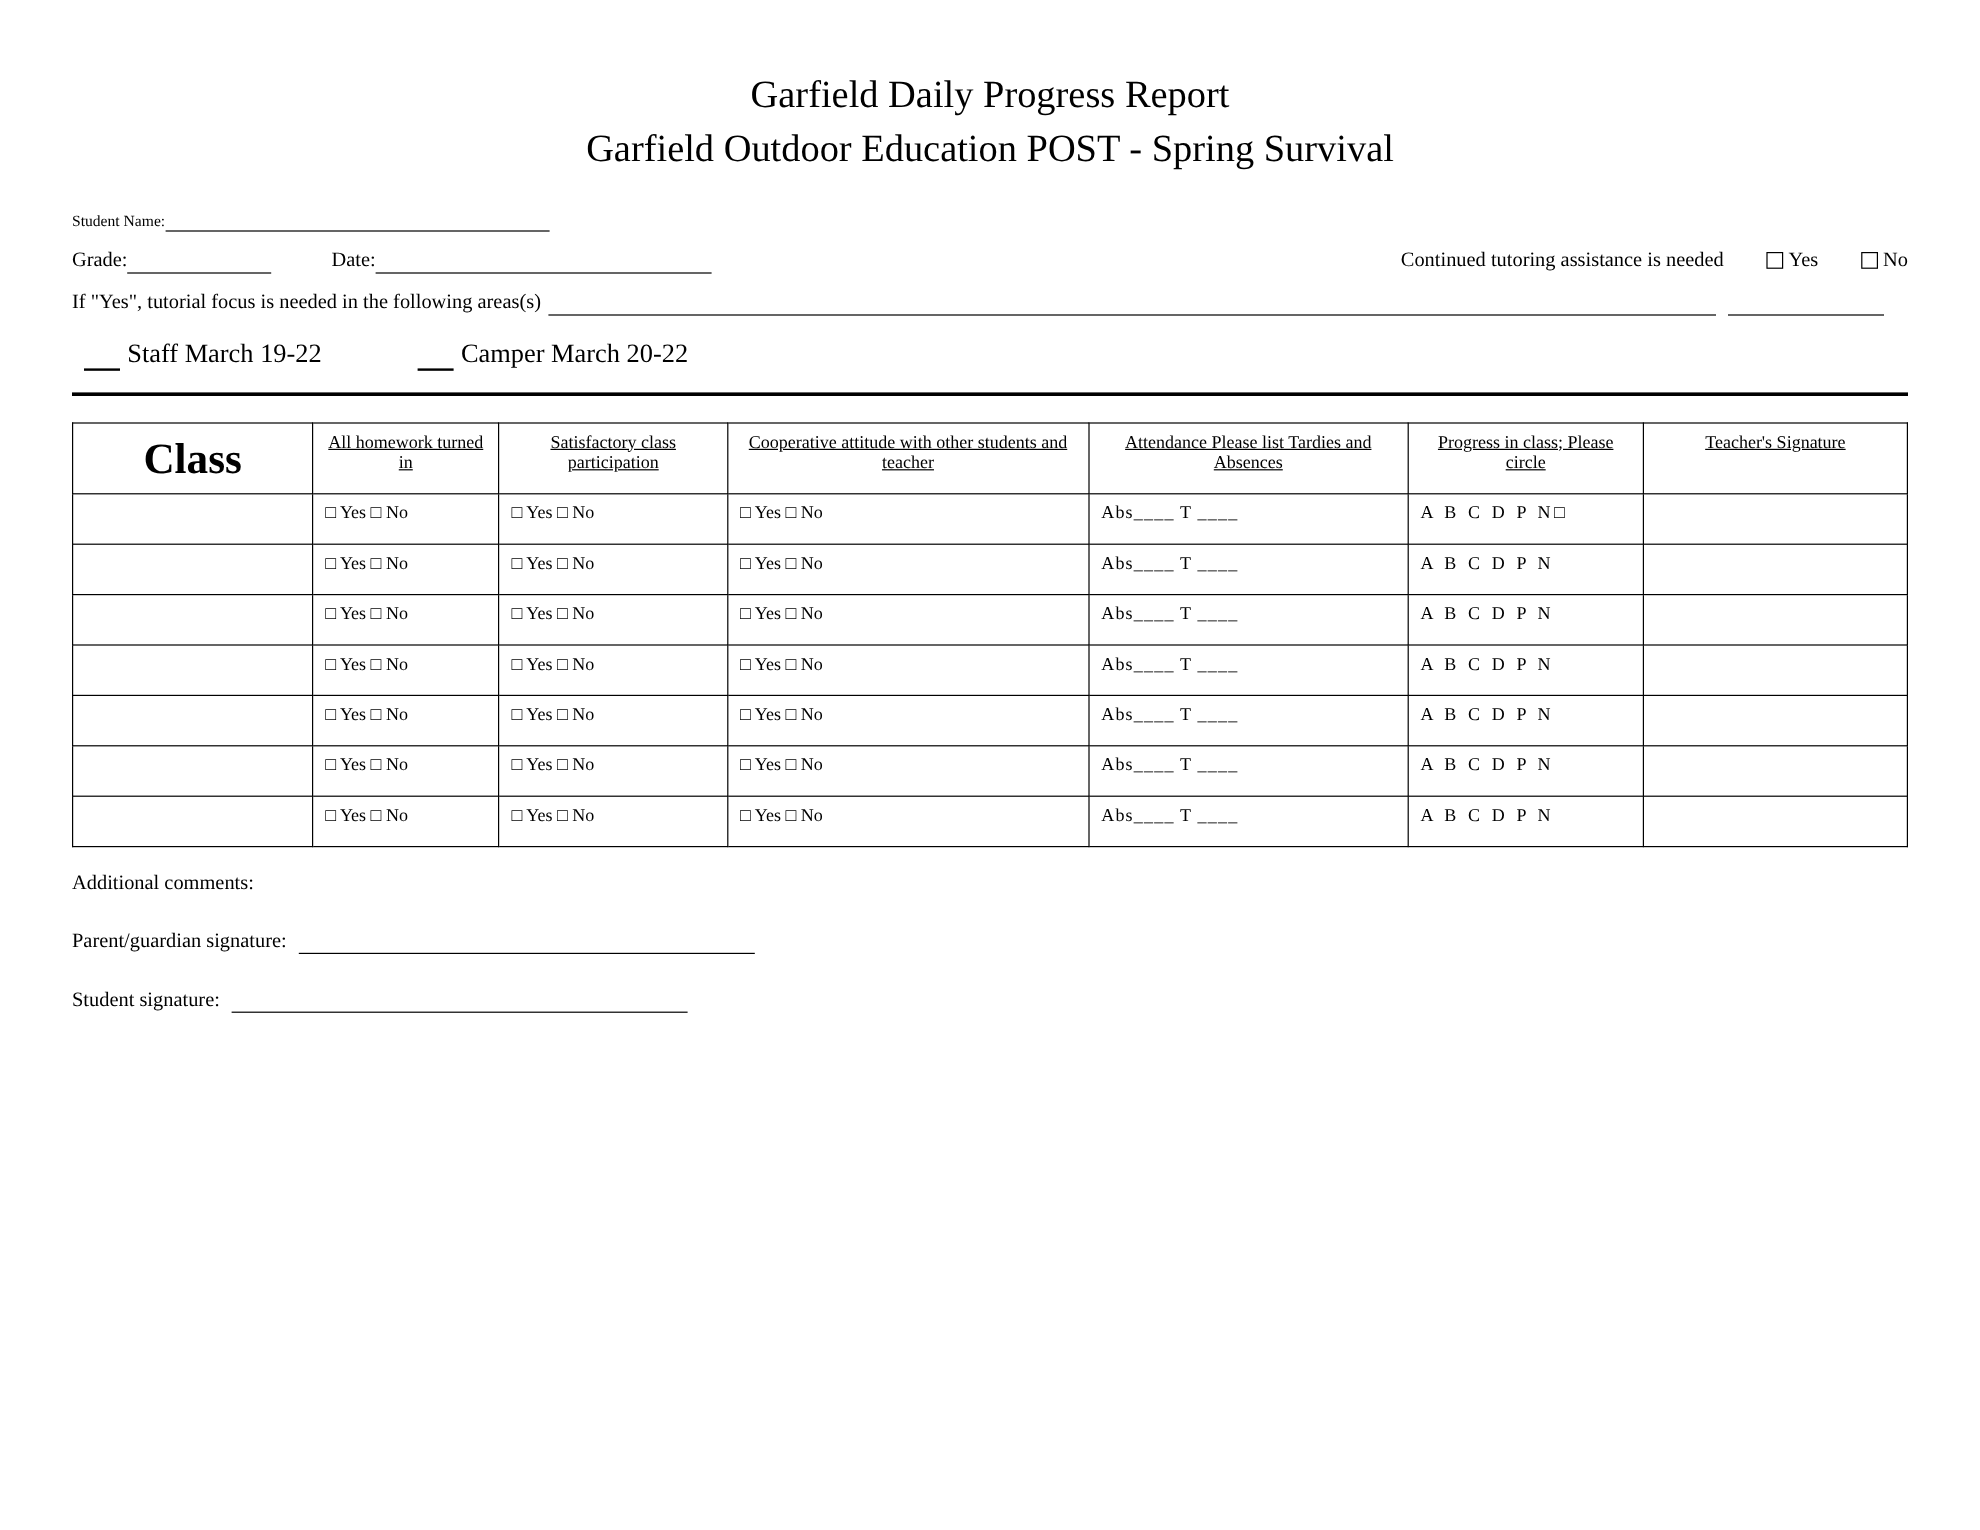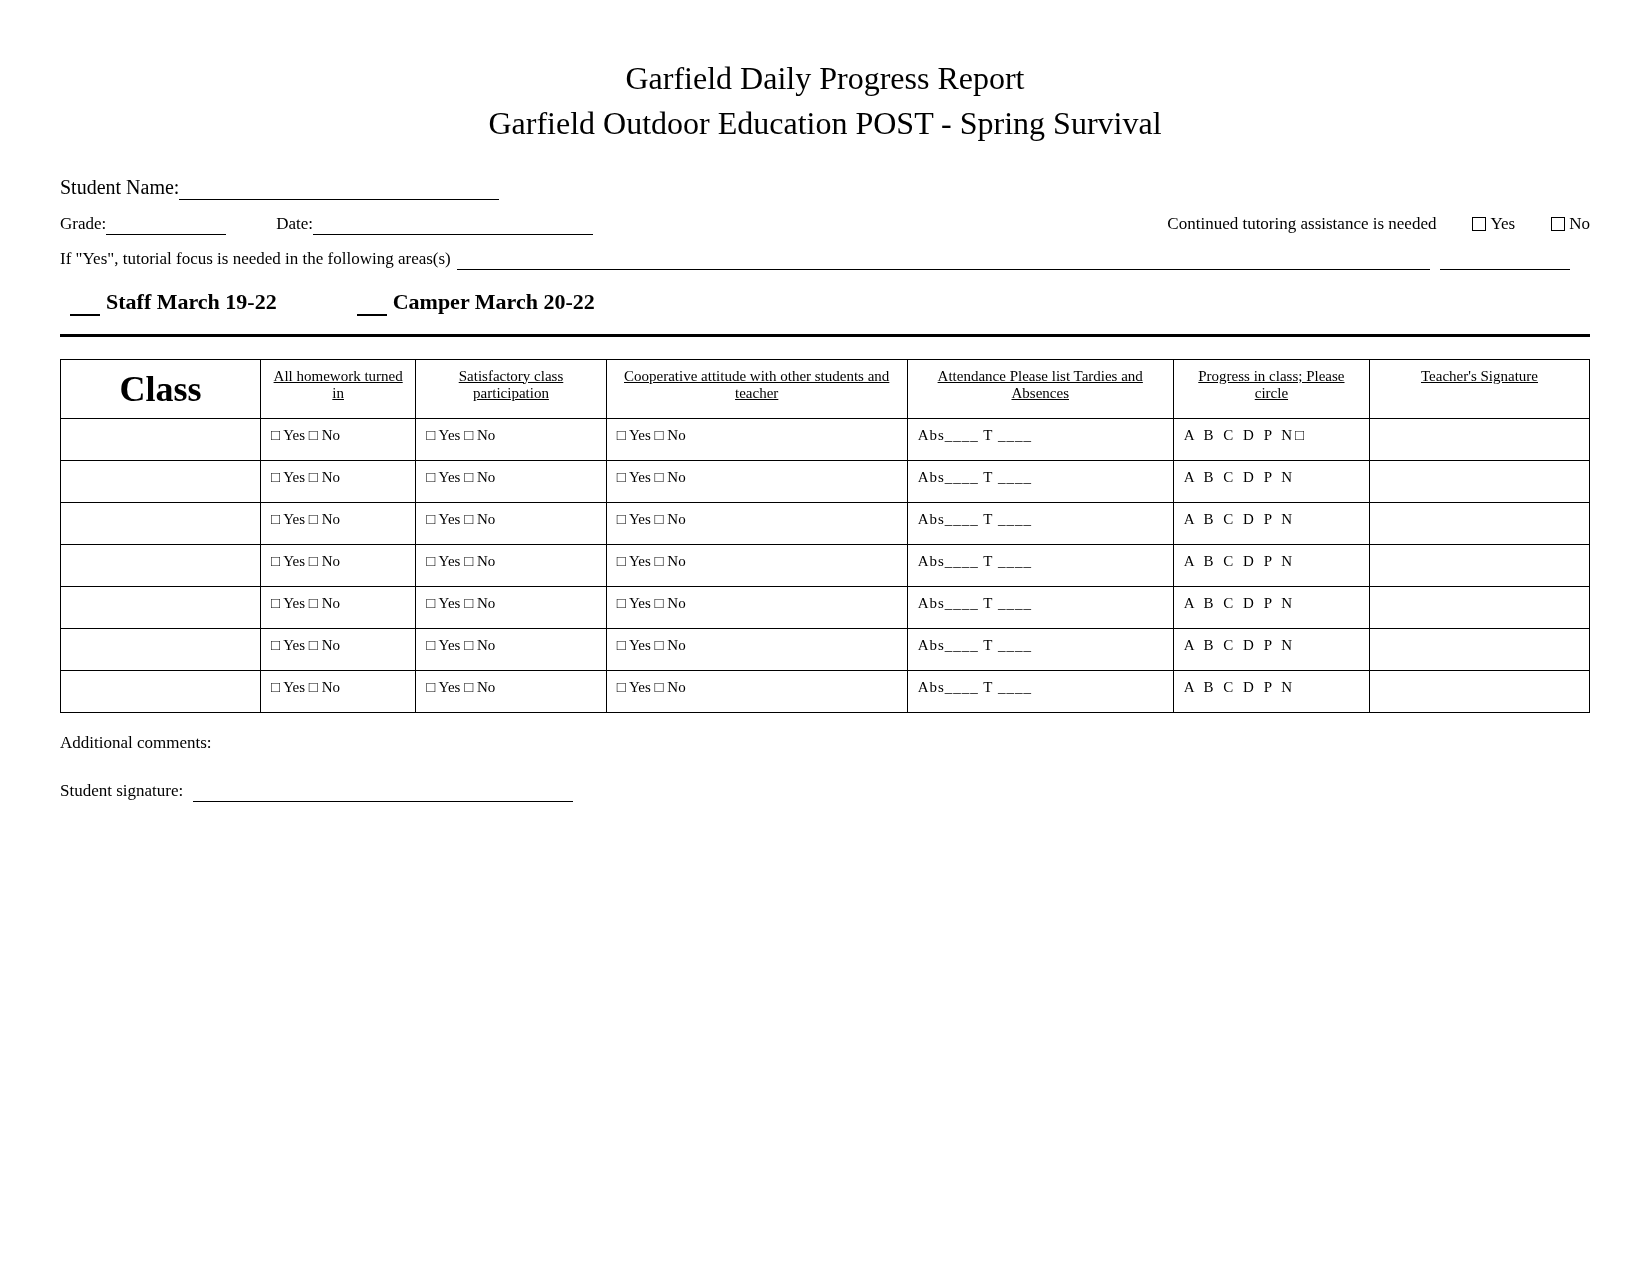--- a/index.html
+++ b/index.html
@@ -36,21 +36,21 @@
     }
     .underline-med {
       border-bottom: 1px solid #000;
       display: inline-block;
       width: 280px;
     }
     .row1 {
       display: flex;
       align-items: baseline;
       margin-bottom: 14px;
-      font-size: 20px;
+      font-size: 13px;
     }
     .row1 .student-name-section {
       display: flex;
       align-items: baseline;
       flex: 1;
     }
     .row1 .homeroom-section {
       display: flex;
       align-items: baseline;
       flex: 1;
@@ -99,21 +99,20 @@
       align-items: center;
       gap: 80px;
       font-size: 22px;
       margin-bottom: 10px;
       padding-left: 10px;
     }
     .staff-camper-item {
       display: flex;
       align-items: center;
       gap: 6px;
-      font-weight: bold;
     }
     .horizontal-rule {
       border: none;
       border-top: 3px solid #000;
       margin: 18px 0 22px 0;
     }
     
     .main-table {
       width: 100%;
       border-collapse: collapse;
@@ -326,16 +325,20 @@
         <td class="data-cell"></td>
       </tr>
     </tbody>
 </table>
 
 <div class="footer-section">
   <div class="footer-row">
     <span class="footer-label">Additional comments:</span>
   </div>
   <div class="footer-row">
+    <span class="footer-label">Parent/guardian signature:</span>
+    <div class="footer-underline">&nbsp;</div>
+  </div>
+  <div class="footer-row">
     <span class="footer-label">Student signature:</span>
     <div class="footer-underline">&nbsp;</div>
   </div>
 </div>
 
 </body></html>

